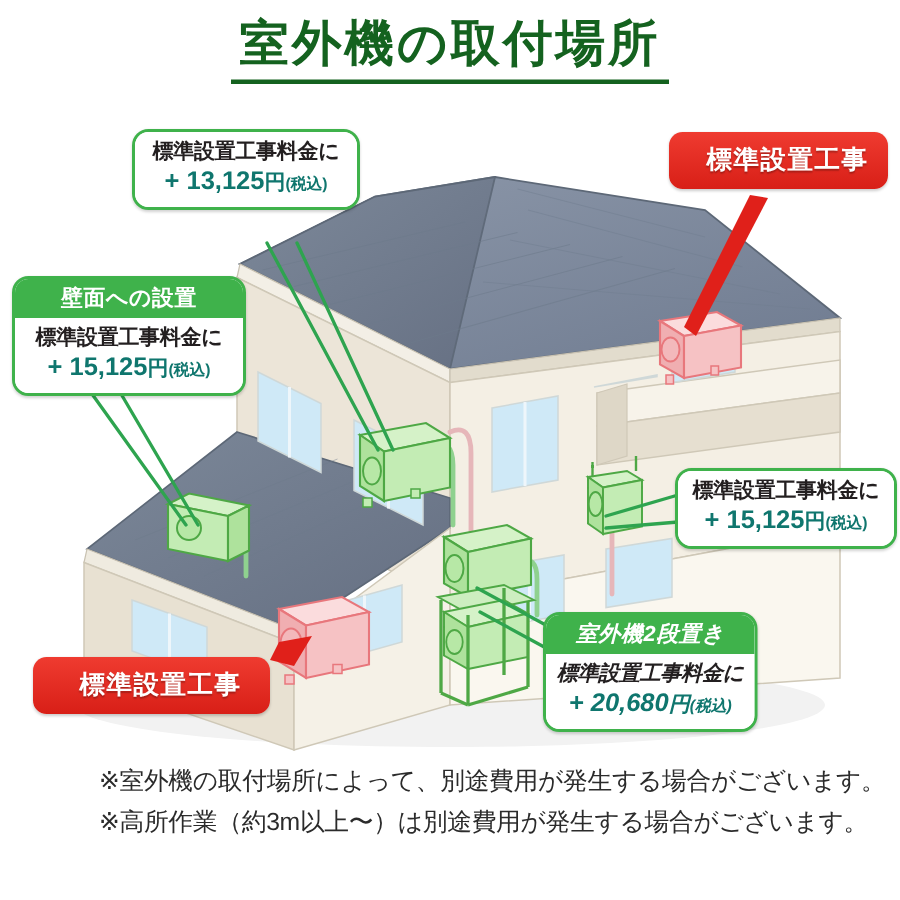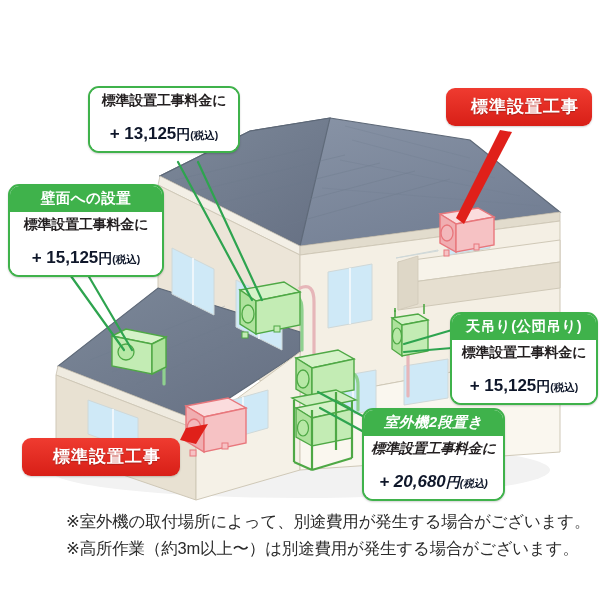--- a/index.html
+++ b/index.html
@@ -52,22 +52,22 @@
   .callout .body{
     padding:3px 7px 5px 7px;
     background:#ffffff;
     text-align:center;
   }
   .callout .line1{
     color:#231f20;font-size:14px;font-weight:bold;letter-spacing:-.2px;
     white-space:nowrap;line-height:1.3;
   }
   .callout .line2{
-    color:#0f172a;font-size:17px;font-weight:bold;letter-spacing:0;
-    white-space:nowrap;line-height:1.35;margin-top:14px;
+    color:#0f766e;font-size:17px;font-weight:bold;letter-spacing:0;
+    white-space:nowrap;line-height:1.35;margin-top:1px;
   }
   .callout .line2 .yen{font-size:14px;}
   .callout .line2 .tax{font-size:10.5px;}
 
   
   .badge{
     position:absolute;
     background:linear-gradient(#ef3b30,#d81f17);
     border-radius:9px;
     color:#ffffff;font-weight:bold;font-size:17px;
@@ -87,20 +87,23 @@
   .notes div{
     color:#2b2b2b;font-size:16.5px;line-height:1.62;
     letter-spacing:-.2px;white-space:nowrap;margin-left:48px;
   }
 </style>
 </head>
 <body>
 
 <div id="page">
 
+  <div class="title-wrap">
+    <span class="title">室外機の取付場所</span>
+  </div>
 
   <svg class="art" viewBox="0 0 600 600">
     <defs>
       <linearGradient id="gRoof" x1="0" y1="0" x2="1" y2="1">
         <stop offset="0" stop-color="#8d98aa"></stop>
           <stop offset="1" stop-color="#6f7b90"></stop>
       </linearGradient>
       <linearGradient id="gRoof2" x1="0" y1="0" x2="1" y2="1">
         <stop offset="0" stop-color="#7c8899"></stop>
           <stop offset="1" stop-color="#656f82"></stop>
@@ -298,21 +301,20 @@
     <div class="body">
       <div class="line1">標準設置工事料金に</div>
       <div class="line2">
         <span>+</span>
         <span>15,125</span><span class="yen">円</span><span class="tax">(税込)</span>
       </div>
     </div>
   </div>
 
   <div class="callout" style="left:450px;top:312px;width:148px;">
-    <div class="head">天吊り(公団吊り)</div>
     <div class="body">
       <div class="line1">標準設置工事料金に</div>
       <div class="line2">
         <span>+</span>
         <span>15,125</span><span class="yen">円</span><span class="tax">(税込)</span>
       </div>
     </div>
   </div>
 
   <div class="callout" style="left:362px;top:408px;width:143px;font-style:italic;">

